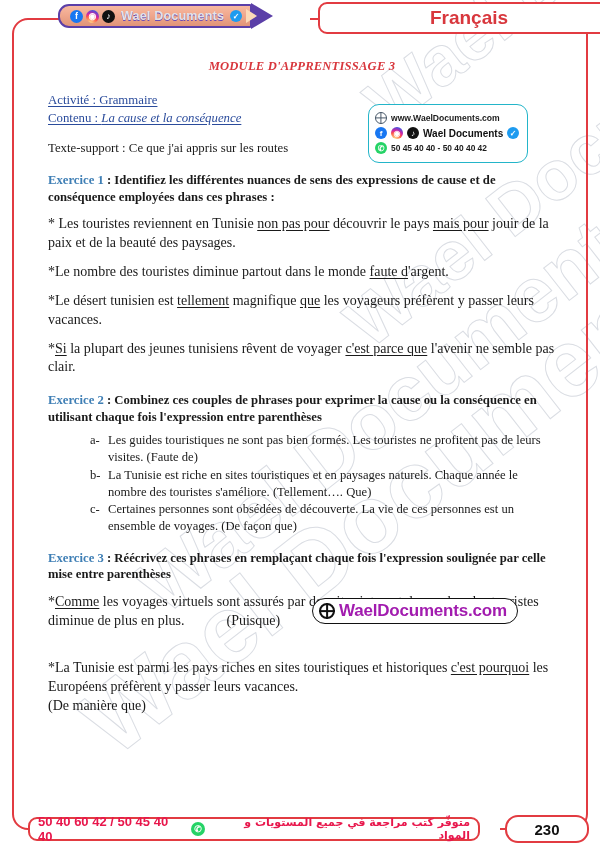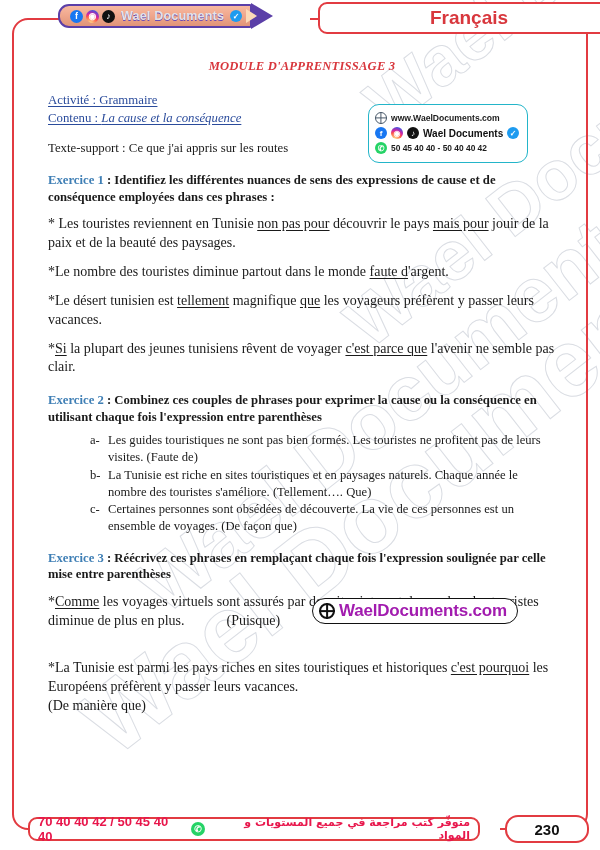--- a/index.html
+++ b/index.html
@@ -400,19 +400,19 @@
   </div>
 
   <div class="site-badge">
     <span class="globe2"></span>
     <span>WaelDocuments.com</span>
   </div>
 
   <div class="footer-tab">
     <span class="foot-ar">متوفّر كتب مراجعة في جميع المستويات و المواد</span>
     <span class="wa-foot">✆</span>
-    <span class="foot-tel">70 40 40 42 / 50 45 40 40</span>
+    <span class="foot-tel">50 40 60 42 / 50 45 40 40</span>
   </div>
   <div class="page-tab">
     <span>230</span>
   </div>
 
 </div>
 
 </body></html>

